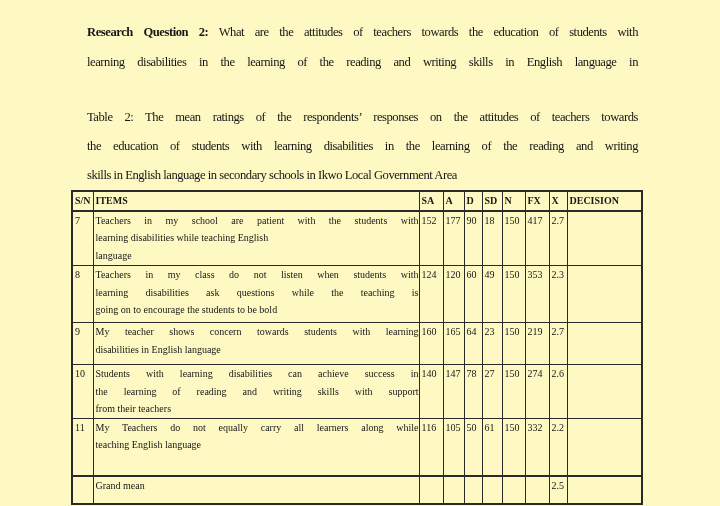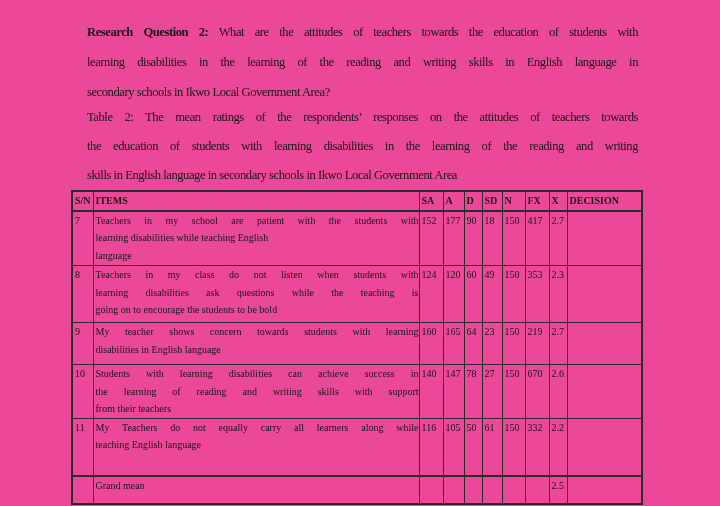--- a/index.html
+++ b/index.html
@@ -4,21 +4,21 @@
 <style>
   * { margin: 0; padding: 0; box-sizing: border-box; }
   html, body { background: #ffffff; }
   body {
     width: 720px; height: 506px;
     font-family: "Liberation Serif", "DejaVu Serif", serif;
     color: #1b1b1b;
     position: relative;
     overflow: hidden;
   }
-  .page { position: absolute; inset: 0; background: #ec4899; }
+  .page { position: absolute; inset: 0; background: #fef9c3; }
 
   
   .textblock {
     position: absolute;
     left: 87px;
     width: 551px;
     font-size: 12.6px;
     letter-spacing: -0.45px;
     color: #161616;
   }
@@ -64,21 +64,20 @@
   tr.grand td { border-top: 2px solid #2a2a2a; }
 </style>
 </head>
 <body>
 
 <div class="page">
 
   <div class="textblock rq-block">
     <div class="ln fill"><b>Research Question 2:</b><span> What are the attitudes of teachers  towards the education of students with</span></div>
     <div class="ln fill">learning disabilities in the learning of the reading and writing skills in English language in</div>
-    <div class="ln">secondary schools in Ikwo Local Government Area?</div>
   </div>
 
   <div class="textblock cap-block">
     <div class="ln fill">Table 2: The mean ratings of the respondents’ responses on the attitudes of teachers  towards</div>
     <div class="ln fill">the education of students with learning disabilities in the learning of the reading and writing</div>
     <div class="ln">skills in English language in secondary schools in Ikwo Local Government Area</div>
   </div>
 
   <table class="ratings">
     <colgroup>
@@ -160,21 +159,21 @@
         <td class="c-item">
           <div class="tl fill">Students with learning disabilities can achieve success in</div>
           <div class="tl fill">the learning of reading and writing skills with support</div>
           <div class="tl">from their teachers</div>
         </td>
         <td>140</td>
         <td>147</td>
         <td>78</td>
         <td>27</td>
         <td>150</td>
-        <td>670</td>
+        <td>274</td>
         <td>2.6</td>
         <td></td>
       </tr>
       <tr class="rh-e">
         <td class="c-sn">11</td>
         <td class="c-item">
           <div class="tl fill">My Teachers do not equally carry all learners along while</div>
           <div class="tl">teaching English language</div>
         </td>
         <td>116</td>

